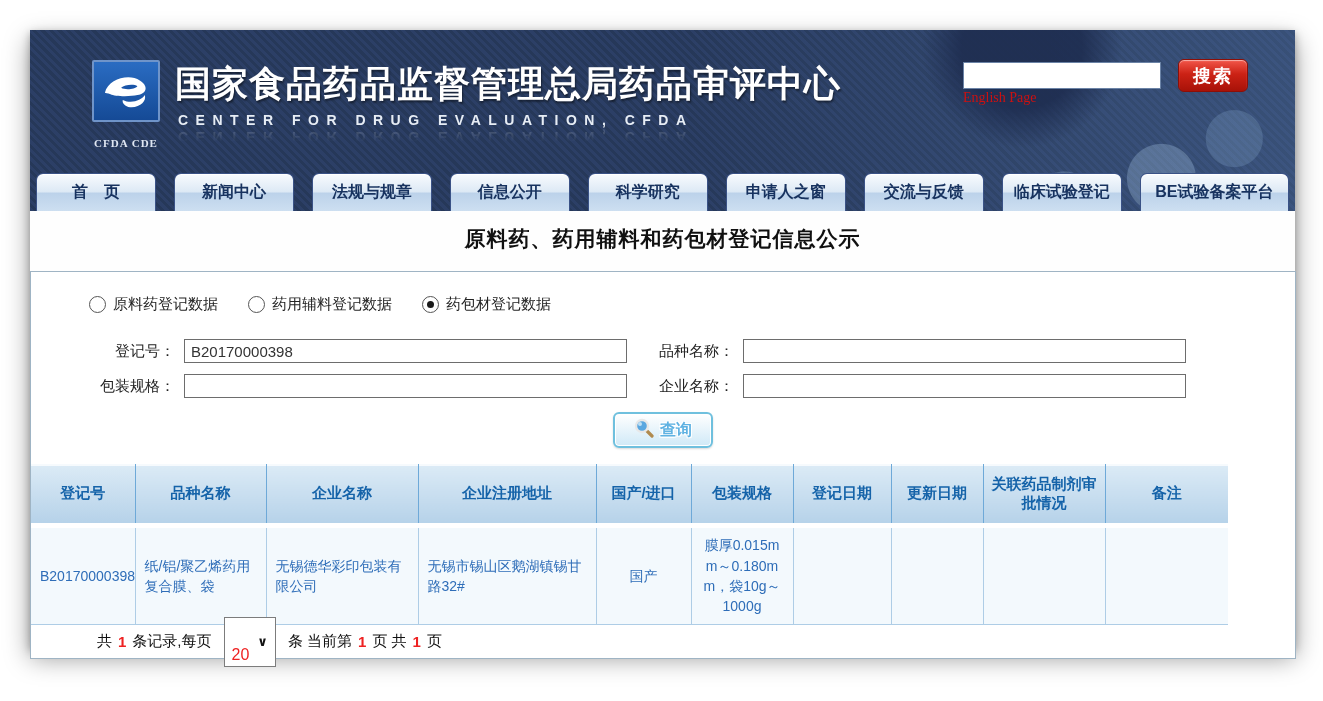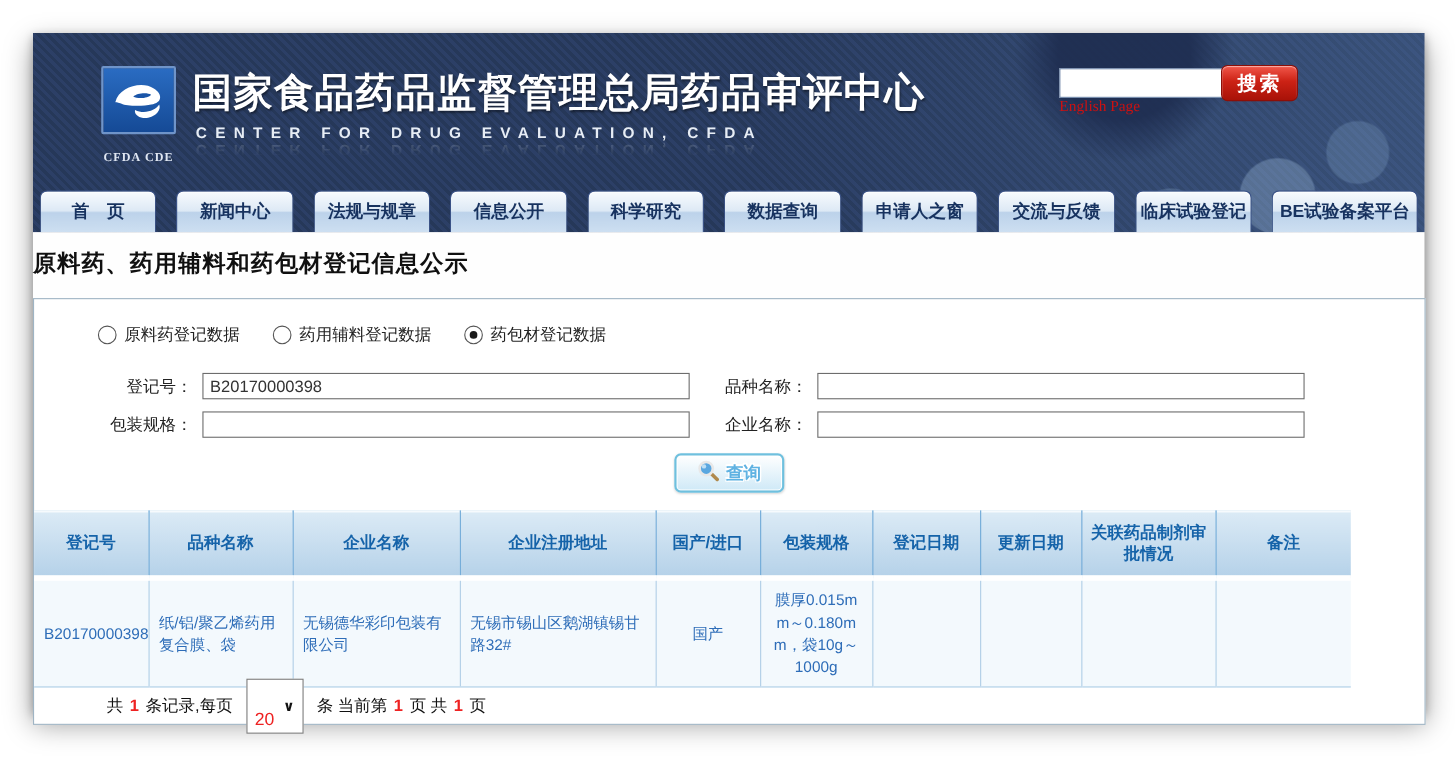--- a/index.html
+++ b/index.html
@@ -24,37 +24,37 @@
   .site-title{position:absolute;left:145px;top:30px;color:#ffffff;font-size:36px;font-weight:bold;
     letter-spacing:1px;white-space:nowrap;text-shadow:1px 2px 2px rgba(0,0,0,.45);}
   .site-sub{position:absolute;left:148px;top:82px;color:#e7edf5;font-size:14px;font-weight:bold;
     letter-spacing:7.5px;white-space:nowrap;}
   .site-sub-refl{position:absolute;left:148px;top:99px;color:#e7edf5;font-size:14px;font-weight:bold;
     letter-spacing:7.5px;white-space:nowrap;transform:scaleY(-1);opacity:.22;
     -webkit-mask-image:linear-gradient(to top,rgba(0,0,0,.9),transparent 80%);
     mask-image:linear-gradient(to top,rgba(0,0,0,.9),transparent 80%);}
   .hsearch{position:absolute;left:933px;top:32px;width:186px;height:25px;border:1px solid #6b83a6;
     background:#fff;font-size:14px;padding:0 5px;}
-  .hsearch-btn{position:absolute;left:1080px;top:29px;width:68px;height:31px;border:1px solid #8c0f08;
+  .hsearch-btn{position:absolute;left:1148px;top:29px;width:68px;height:31px;border:1px solid #8c0f08;
     border-radius:6px;background:linear-gradient(#f2574a,#cc2215 45%,#a81208);color:#fff;
     font-size:18px;font-weight:bold;letter-spacing:2px;cursor:pointer;
     box-shadow:inset 0 1px 1px rgba(255,255,255,.55);display:flex;align-items:center;justify-content:center;}
   .english{position:absolute;left:933px;top:60px;font-family:"Liberation Serif",serif;font-size:14px;
     color:#cc1111;cursor:pointer;text-decoration:none;}
   
   .tabstrip{position:absolute;left:0;bottom:0;width:100%;height:43px;display:flex;
     align-items:flex-end;gap:18px;padding:0 6px;box-sizing:border-box;}
   .tab{flex:1 1 0;height:37px;border:1px solid #3a5286;border-bottom:none;border-radius:7px 7px 0 0;
     background:linear-gradient(#f8fbfe 0%,#dde9f5 48%,#bcd2ea 52%,#cddff1 100%);
     box-shadow:inset 0 1px 0 #fff;display:flex;align-items:center;justify-content:center;
     font-size:16px;font-weight:bold;color:#17325f;cursor:pointer;white-space:nowrap;}
   .tab.wide{flex:1.25 1 0;}
   
   .content{padding-top:14px;}
-  .page-title{margin:0 0 18px;font-family:"Liberation Serif",serif;
+  .page-title{margin:0 0 18px;text-align:center;font-family:"Liberation Serif",serif;
     font-size:21px;font-weight:bold;color:#101010;letter-spacing:1px;}
   .panel{width:1266px;margin:0 auto;border:1px solid #9fb4c4;box-sizing:border-box;background:#fff;}
   .radio-row{display:flex;align-items:center;gap:30px;padding:17px 0 0 58px;height:30px;box-sizing:content-box;}
   .radio-group{display:flex;align-items:center;gap:7px;cursor:pointer;font-size:15px;color:#222;}
   .rdot{width:15px;height:15px;border:1px solid #555;border-radius:50%;background:#fff;
     display:inline-flex;align-items:center;justify-content:center;}
   .rdot.checked::after{content:"";width:7px;height:7px;border-radius:50%;background:#1a1a1a;}
   .form-grid{display:grid;grid-template-columns:150px 443px 110px 443px;column-gap:3px;row-gap:11px;
     margin-top:20px;align-items:center;}
   .flabel{font-size:15px;color:#222;text-align:right;padding-right:6px;white-space:nowrap;}
@@ -111,21 +111,20 @@
     <input class="hsearch" value="" style="">
     <div class="hsearch-btn">搜索</div>
     <a class="english">English Page</a>
 
     <div class="tabstrip">
       <div class="tab">首　页</div>
       <div class="tab">新闻中心</div>
       <div class="tab">法规与规章</div>
       <div class="tab">信息公开</div>
       <div class="tab">科学研究</div>
-      <div class="tab">数据查询</div>
       <div class="tab">申请人之窗</div>
       <div class="tab">交流与反馈</div>
       <div class="tab">临床试验登记</div>
       <div class="tab wide">BE试验备案平台</div>
     </div>
   </div>
 
   <div class="content">
     <h1 class="page-title">原料药、药用辅料和药包材登记信息公示</h1>
 

